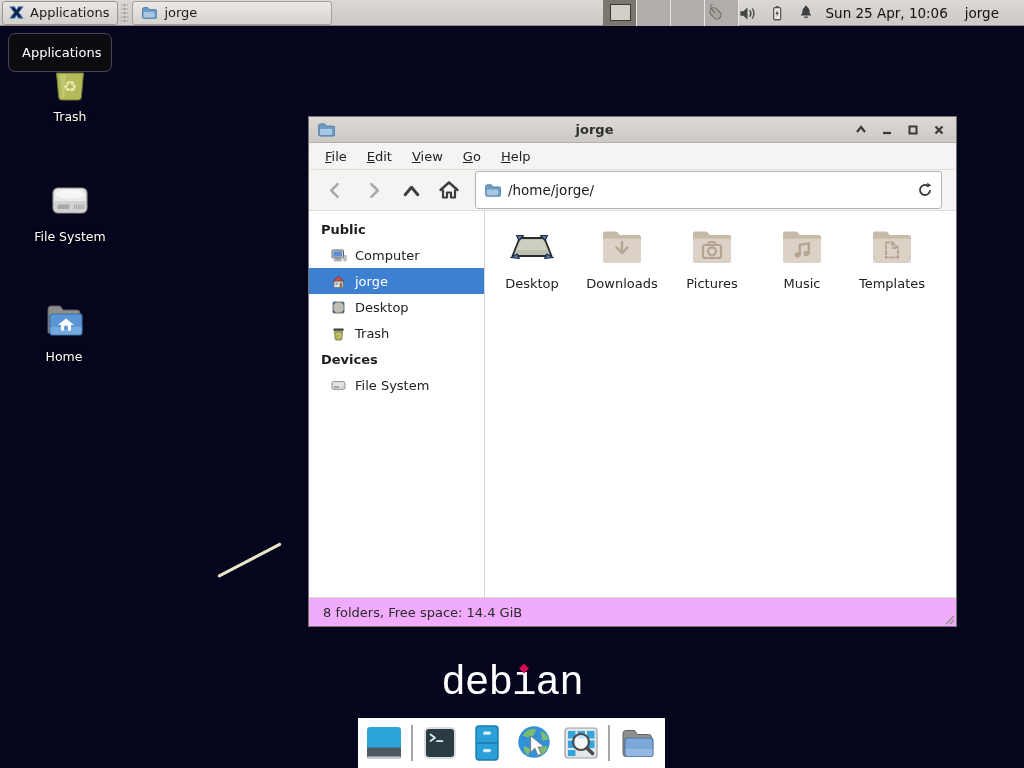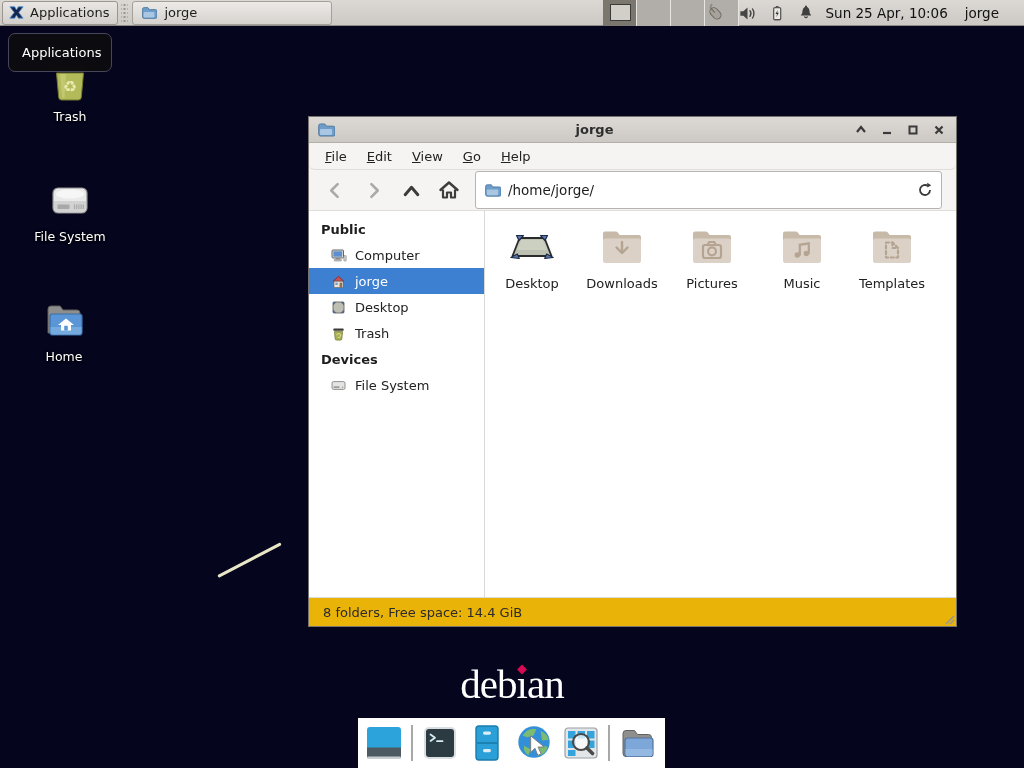--- a/index.html
+++ b/index.html
@@ -133,30 +133,30 @@
 
   .files {
     flex:1; background:#fff; padding:12px 0 0 2px;
   }
   .fgrid { display:flex; flex-wrap:wrap; width:460px; }
   .fitem { width:90px; height:96px; text-align:center; }
   .fitem .fic { margin:0 auto; width:48px; height:48px; }
   .fitem .flbl { margin-top:5px; font-size:13px; color:#222; }
 
   .statusbar {
-    height:29px; background:#eab308; border-top:1px solid #dcdad6;
+    height:29px; background:#f0abfc; border-top:1px solid #dcdad6;
     display:flex; align-items:center; padding-left:14px; position:relative;
     font-size:13px; color:#2b2b2b;
   }
   .resize-grip { position:absolute; right:1px; bottom:1px; }
 
   
   .debian {
     position:absolute; left:0; top:660px; width:1024px; text-align:center;
-    font-family:Liberation Serif, serif;
+    font-family:Liberation Mono, monospace;
     font-size:41px; color:#fff; letter-spacing:-1px;
   }
   .debian .i { position:relative; }
   .debian .i::after {
     content:""; position:absolute; left:50%; top:5px;
     width:7px; height:7px; background:#d70a53;
     transform:translateX(-50%) rotate(45deg);
   }
 
   

